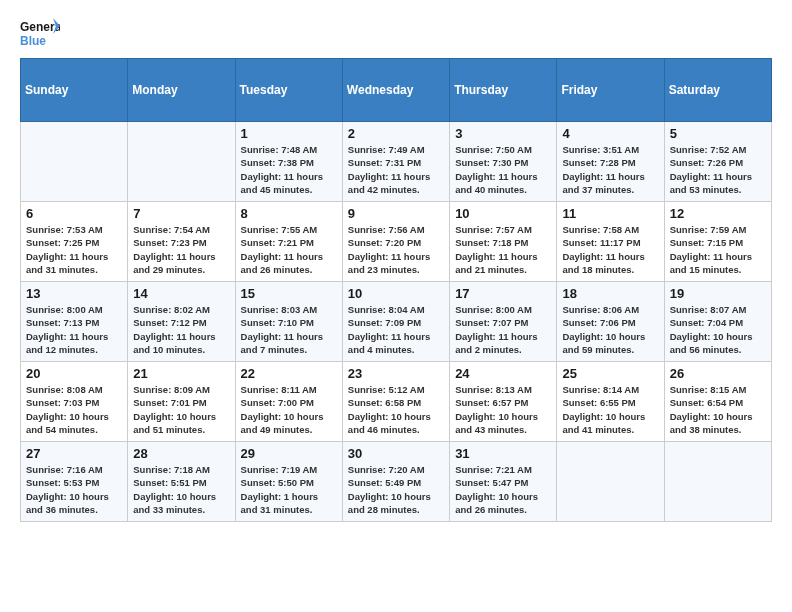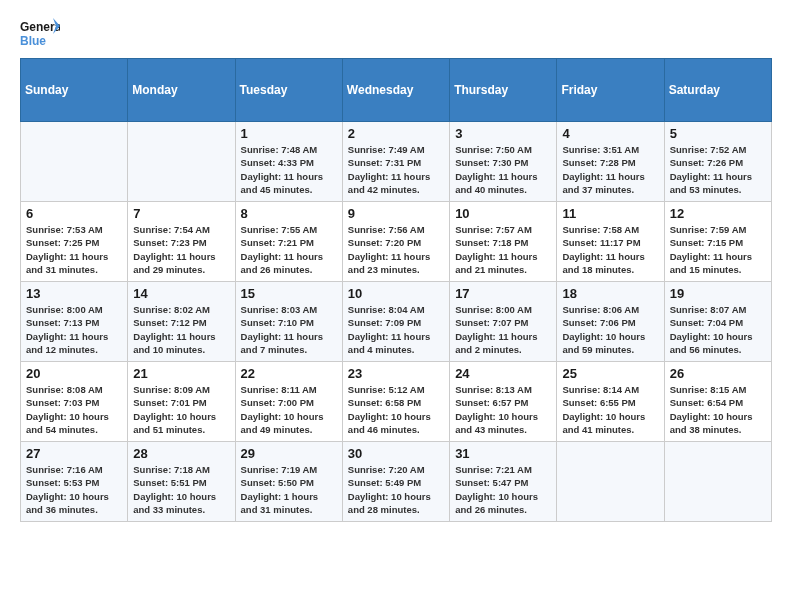--- a/index.html
+++ b/index.html
@@ -107,21 +107,21 @@
       </tr>
   </thead>
   <tbody id="calendar-body">
       <tr>
         <td class="empty"></td>
         <td class="empty"></td>
         <td>
           <span class="day-num">1</span>
           <div class="day-info">
             <div>Sunrise: 7:48 AM</div>
-            <div>Sunset: 4:33 PM</div>
+            <div>Sunset: 7:38 PM</div>
             <div>Daylight: 11 hours and 45 minutes.</div>
           </div>
         </td>
         <td>
           <span class="day-num">2</span>
           <div class="day-info">
             <div>Sunrise: 7:49 AM</div>
             <div>Sunset: 7:31 PM</div>
             <div>Daylight: 11 hours and 42 minutes.</div>
           </div>

